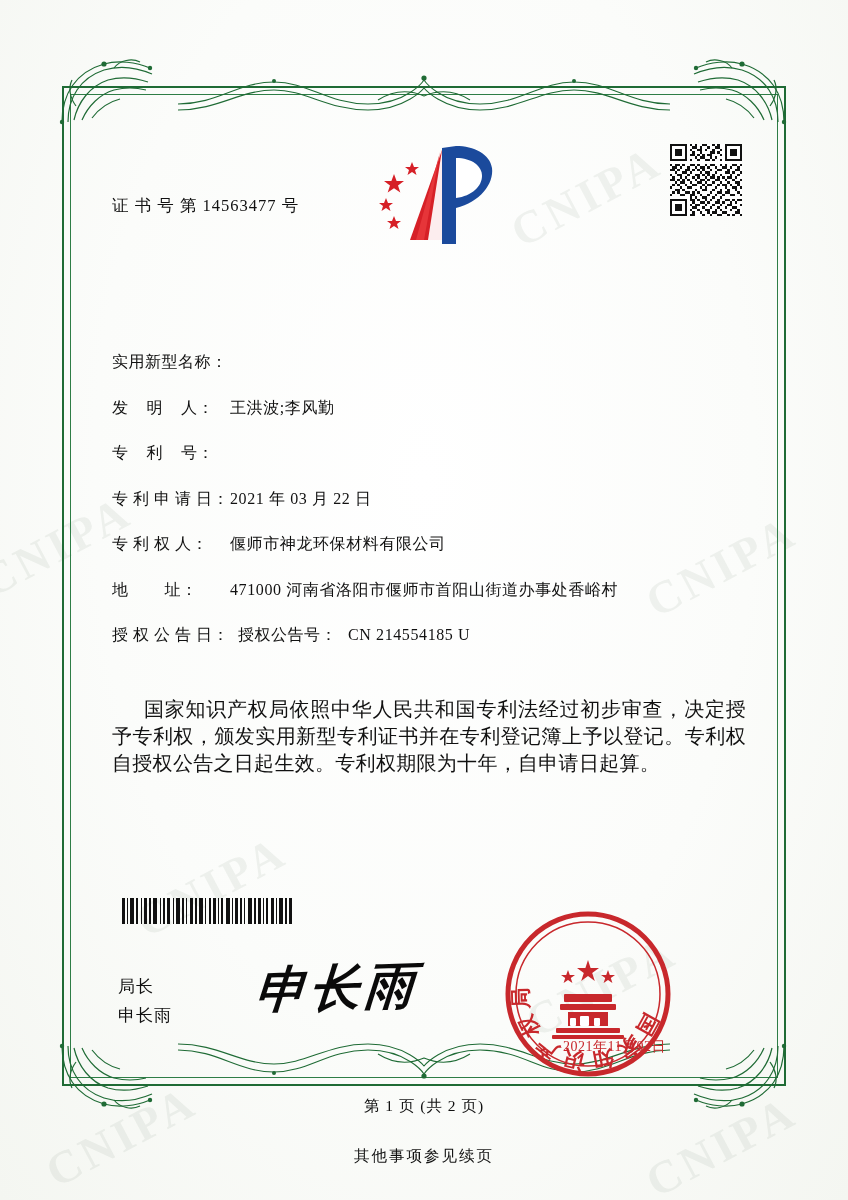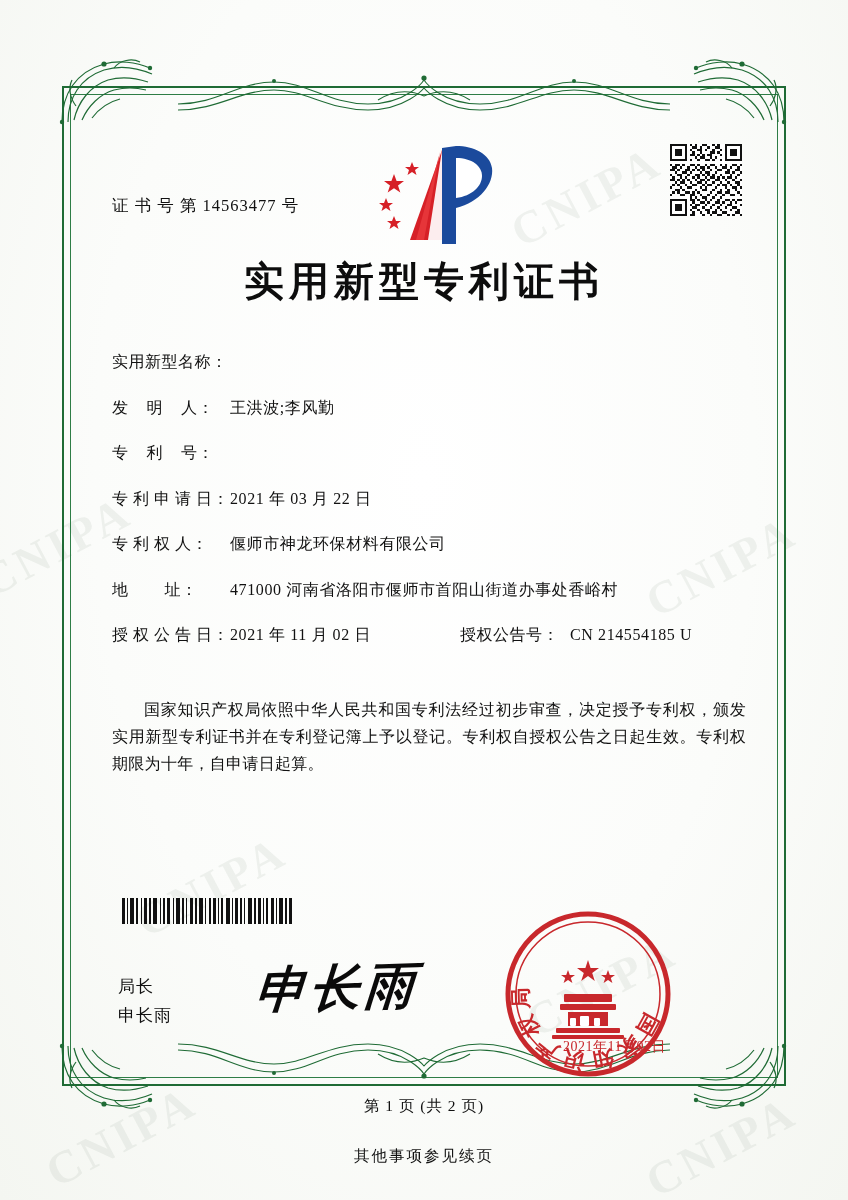--- a/index.html
+++ b/index.html
@@ -145,21 +145,21 @@
     margin-left: 8px;
   }
   .field-value2 { flex: 1 1 auto; letter-spacing: 0.6px; }
 
   
   .paragraphs {
     position: absolute;
     left: 112px; top: 696px;
     width: 634px;
     font-family: "Liberation Serif", "DejaVu Serif", serif;
-    font-size: 16px;
+    font-size: 20px;
     line-height: 27px;
     color: #111;
     text-align: justify;
   }
   .paragraphs p {
     margin: 0 0 8px 0;
     text-indent: 32px;
     letter-spacing: 0.3px;
   }
 
@@ -575,21 +575,20 @@
 
       <g fill="#d62027">
         <polygon points="26,34 28.6,41 36,41 30,45.5 32.3,52.5 26,48.2 19.7,52.5 22,45.5 16,41 23.4,41"></polygon>
         <polygon points="18,58 20,63 25,63 21,66 22.5,71 18,68 13.5,71 15,66 11,63 16,63"></polygon>
         <polygon points="26,76 28,81 33,81 29,84 30.5,89 26,86 21.5,89 23,84 19,81 24,81"></polygon>
         <polygon points="44,22 46,27 51,27 47,30 48.5,35 44,32 39.5,35 41,30 37,27 42,27"></polygon>
       </g>
     </svg>
   </div>
 
-  <div class="doc-title">实用新型专利证书</div>
 
   <div class="fields">
     <div class="field-row">
       <span class="field-label">实用新型名称：</span>
     </div>
     <div class="field-row">
       <span class="field-label">发    明    人：</span>
       <span class="field-value">王洪波;李风勤</span>
     </div>
     <div class="field-row">
@@ -602,21 +601,20 @@
     <div class="field-row">
       <span class="field-label">专 利 权 人：</span>
       <span class="field-value">偃师市神龙环保材料有限公司</span>
     </div>
     <div class="field-row">
       <span class="field-label">地        址：</span>
       <span class="field-value">471000 河南省洛阳市偃师市首阳山街道办事处香峪村</span>
     </div>
     <div class="field-row double">
       <span class="field-label">授 权 公 告 日：</span>
-      <span class="field-value">2021 年 11 月 02 日</span>
       <span class="field-label2">授权公告号：</span>
       <span class="field-value2">CN 214554185 U</span>
     </div>
   </div>
 
   <div class="paragraphs">
     <p>国家知识产权局依照中华人民共和国专利法经过初步审查，决定授予专利权，颁发实用新型专利证书并在专利登记簿上予以登记。专利权自授权公告之日起生效。专利权期限为十年，自申请日起算。</p>
   </div>
 
   <div class="barcode">

